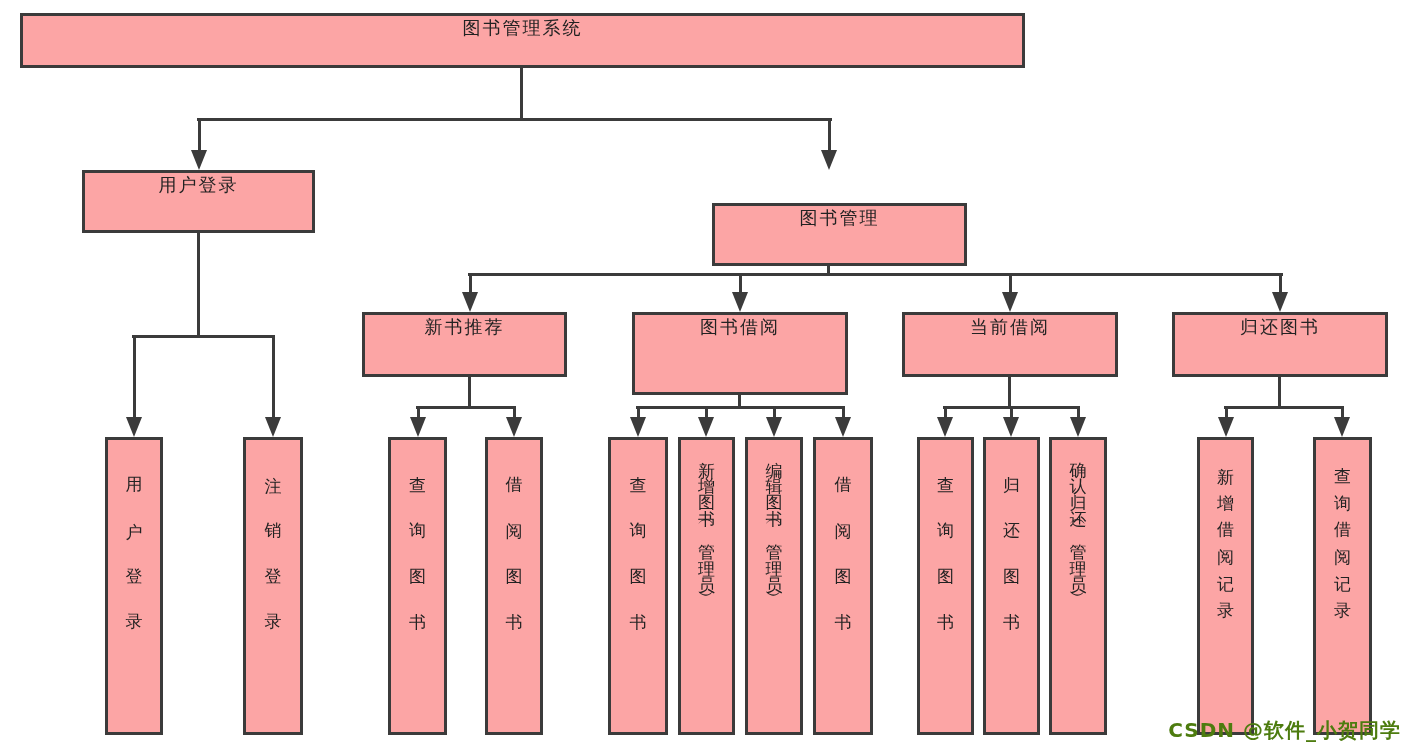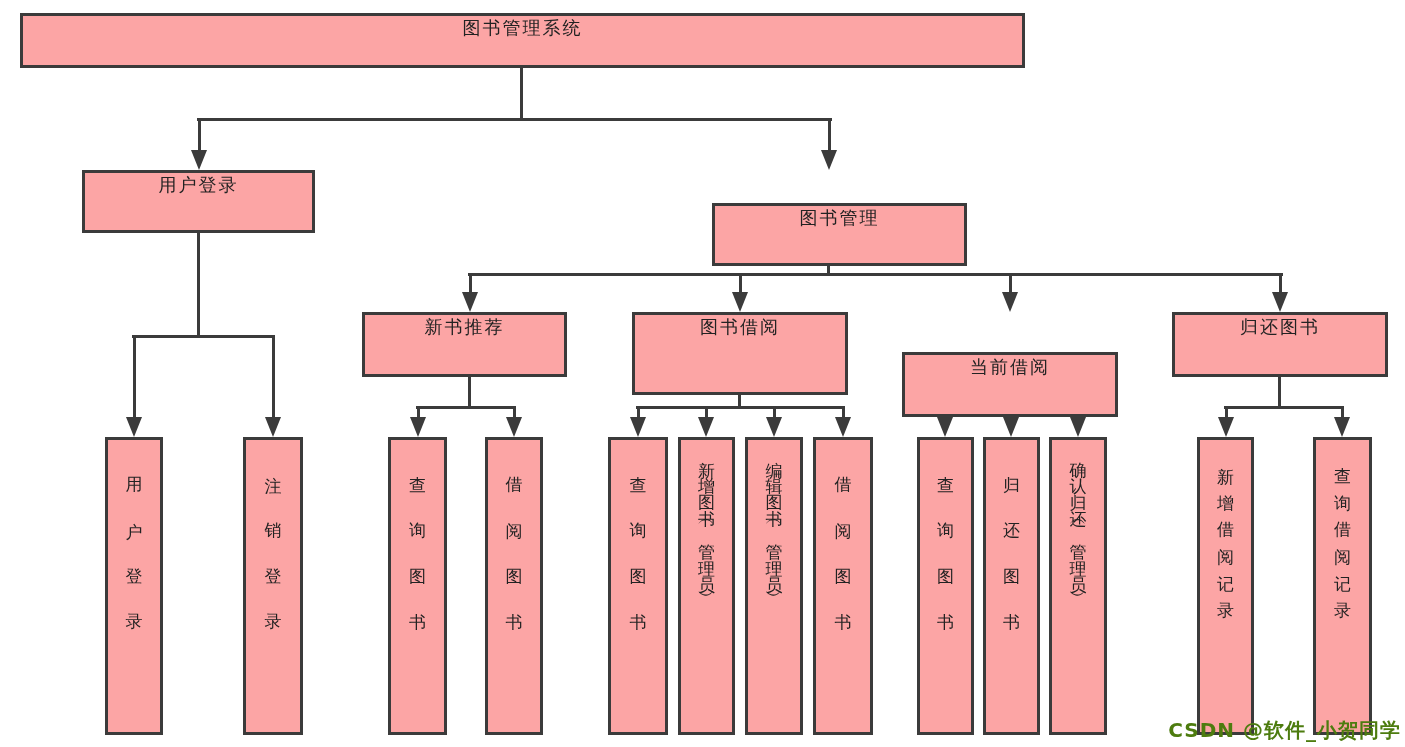--- a/index.html
+++ b/index.html
@@ -112,21 +112,21 @@
       </div>
       <div class="node h" style="left: 712px; top: 170px; width: 255px; height: 63px; margin-top: 33px;">
         <span>图书管理</span>
       </div>
       <div class="node h" style="left: 362px; top: 312px; width: 205px; height: 65px;">
         <span>新书推荐</span>
       </div>
       <div class="node h" style="left: 632px; top: 312px; width: 216px; height: 83px;">
         <span>图书借阅</span>
       </div>
-      <div class="node h" style="left: 902px; top: 312px; width: 216px; height: 65px; margin-top: 40px;">
+      <div class="node h" style="left: 902px; top: 312px; width: 216px; height: 65px;">
         <span>当前借阅</span>
       </div>
       <div class="node h" style="left: 1172px; top: 312px; width: 216px; height: 65px;">
         <span>归还图书</span>
       </div>
       <div class="node v" style="left: 105px; top: 437px; width: 58px; height: 298px;">
         <span style="letter-spacing: 45.6667px; margin-top: 22.8333px;">用户登录</span>
       </div>
       <div class="node v" style="left: 243px; top: 437px; width: 60px; height: 298px;">
         <span style="letter-spacing: 45.6667px; margin-top: 22.8333px;">注销登录</span>

